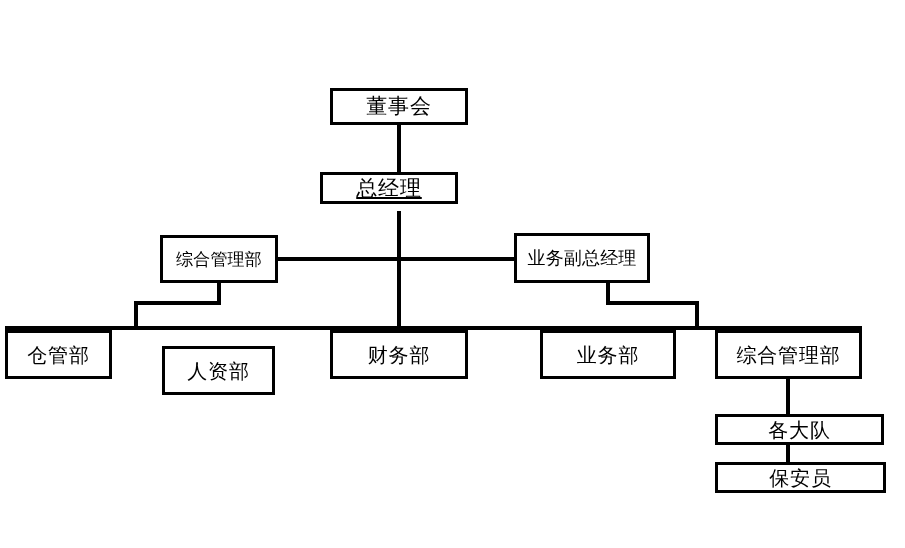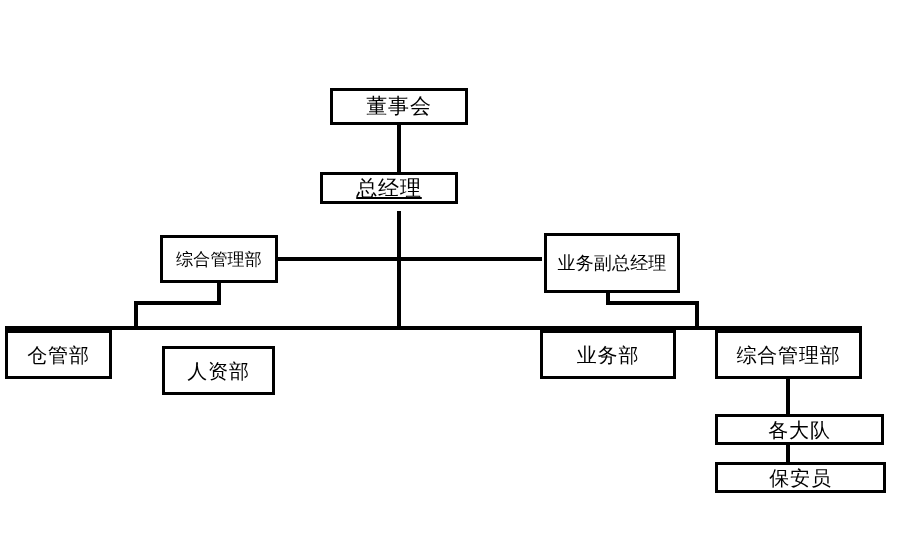--- a/index.html
+++ b/index.html
@@ -85,32 +85,35 @@
   </div>
 
   <div class="node size-lg" style="left:320px; top:172px; width:138px; height:32px;text-decoration:underline;">
     <span class="node-label">总经理</span>
   </div>
 
   <div class="node size-sm" style="left:160px; top:235px; width:118px; height:48px;">
     <span class="node-label">综合管理部</span>
   </div>
 
-  <div class="node size-xs" style="left:544px; top:233px; width:136px; height:60px;">
+  <div class="node size-xs" style="left:514px; top:233px; width:136px; height:50px;">
     <span class="node-label">业务副总经理</span>
   </div>
 
   <div class="node size-md" style="left:5px; top:330px; width:107px; height:49px;">
     <span class="node-label">仓管部</span>
   </div>
 
   <div class="node size-md" style="left:162px; top:346px; width:113px; height:49px;">
     <span class="node-label">人资部</span>
   </div>
 
+  <div class="node size-md" style="left:330px; top:330px; width:138px; height:49px;">
+    <span class="node-label">财务部</span>
+  </div>
 
   <div class="node size-md" style="left:540px; top:330px; width:136px; height:49px;">
     <span class="node-label">业务部</span>
   </div>
 
   <div class="node size-md" style="left:715px; top:330px; width:147px; height:49px;">
     <span class="node-label">综合管理部</span>
   </div>
 
   <div class="node size-md" style="left:715px; top:414px; width:169px; height:31px;">

